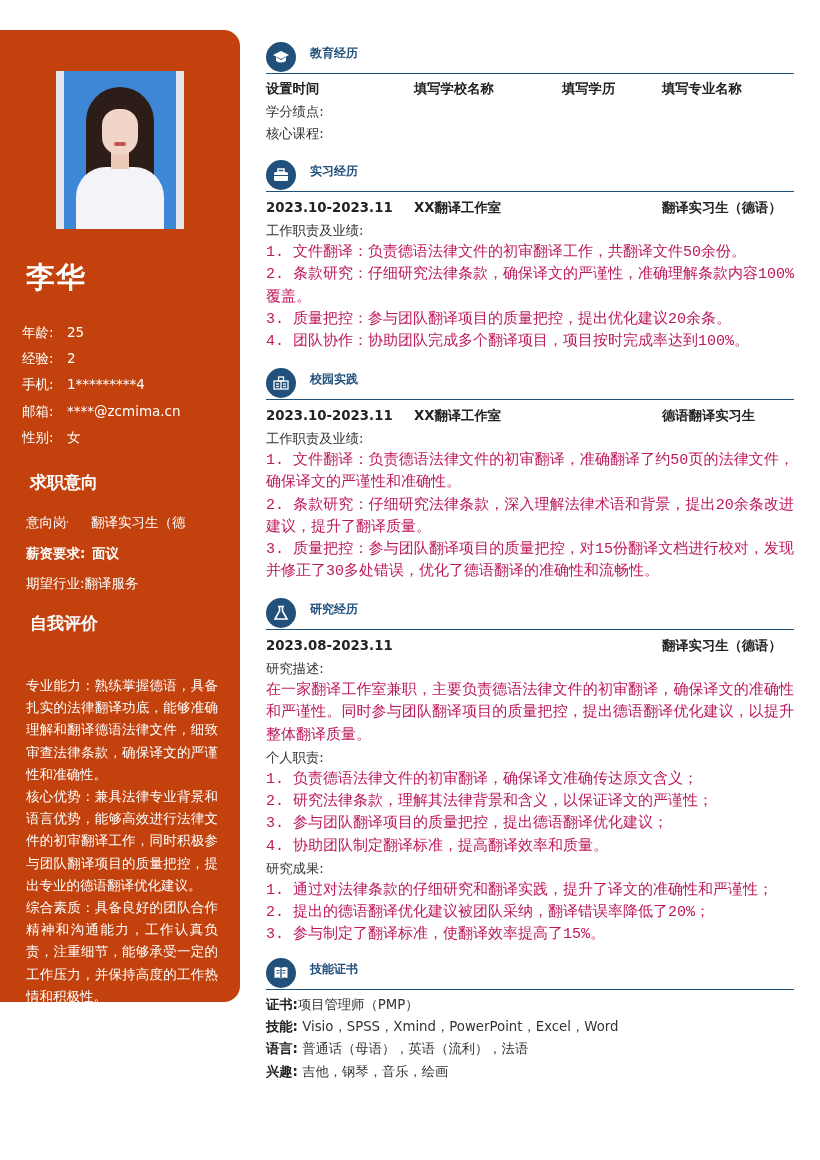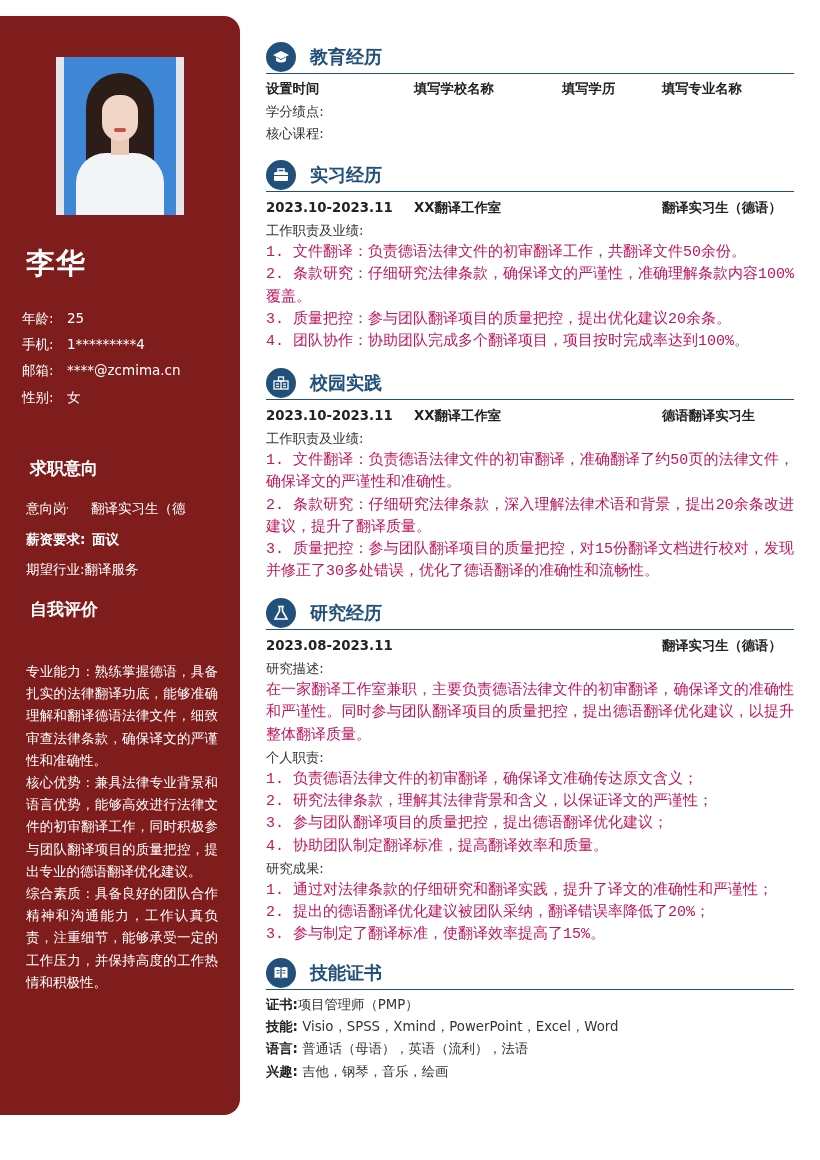--- a/index.html
+++ b/index.html
@@ -1,22 +1,22 @@
 <!DOCTYPE html>
 <html><head>
   <meta charset="utf-8">
   <style>
     * { box-sizing: border-box; margin: 0; padding: 0; }
     html, body { width: 820px; height: 1160px; background: #ffffff; overflow: hidden; }
     body { position: relative; font-family: "DejaVu Sans", "Liberation Sans", sans-serif; color: #333333; }
 
     
     .sidebar {
-      position: absolute; left: 0; top: 16px; width: 240px; height: 1099px;
-      background: #7f1d1d; border-radius: 0 16px 16px 0; color: #ffffff;
+      position: absolute; left: 0; top: 30px; width: 240px; height: 972px;
+      background: #c2410c; border-radius: 0 16px 16px 0; color: #ffffff;
     }
     .photo-frame {
       position: absolute; left: 56px; top: 41px; width: 128px; height: 158px;
       background: #e4e6ea; padding: 0 8px;
     }
     .photo {
       width: 112px; height: 158px; background: #3e86d6; position: relative; overflow: hidden;
     }
     .photo .hair { position: absolute; left: 22px; top: 16px; width: 68px; height: 150px; background: #2c1d18; border-radius: 34px 34px 10px 10px; }
     .photo .face { position: absolute; left: 38px; top: 38px; width: 36px; height: 46px; background: #f1d6c8; border-radius: 18px 18px 20px 20px; }
@@ -42,21 +42,21 @@
     .self-eval { position: absolute; left: 26px; top: 644px; width: 192px; font-size: 13.5px; line-height: 22.2px; text-align: justify; }
 
     
     .main { position: absolute; left: 266px; top: 40px; width: 528px; }
     .section { position: absolute; left: 0; width: 528px; }
     .sec-head { position: relative; height: 34px; border-bottom: 1.5px solid #21507a; }
     .sec-icon {
       position: absolute; left: 0; top: 2px; width: 30px; height: 30px; border-radius: 50%;
       background: #21507a; display: flex; align-items: center; justify-content: center;
     }
-    .sec-title { position: absolute; left: 44px; top: 5px; font-size: 18px; font-weight: bold; color: #21507a; }
+    .sec-title { position: absolute; left: 44px; top: 5px; font-size: 12px; font-weight: bold; color: #21507a; }
 
     .line { font-size: 13.3px; line-height: 22.2px; color: #333333; }
     .para { font-size: 15px; line-height: 22.2px; color: #be185d; text-align: justify; font-family: Liberation Mono, monospace; }
     .hdr { position: relative; height: 24px; line-height: 24px; font-size: 13.3px; font-weight: bold; color: #222222; }
     .hdr span { position: absolute; top: 0; white-space: nowrap; }
     .kv b { font-weight: bold; color: #222222; }
   </style>
 </head>
 <body>
 
@@ -68,20 +68,21 @@
       <div class="neck"></div>
       <div class="face"></div>
       <div class="lips"></div>
     </div>
   </div>
 
   <div class="name">李华</div>
 
   <div class="info">
     <div class="row"><span class="lbl">年龄:</span><span>25</span></div>
+    <div class="row"><span class="lbl">经验:</span><span>2</span></div>
     <div class="row"><span class="lbl">手机:</span><span>1*********4</span></div>
     <div class="row"><span class="lbl">邮箱:</span><span>****@zcmima.cn</span></div>
     <div class="row"><span class="lbl">性别:</span><span>女</span></div>
   </div>
 
   <div class="side-title" style="top:441px;">求职意向</div>
   <div class="intent">
     <div class="row"><span class="lbl clip">意向岗位:</span><span>翻译实习生（德</span></div>
     <div class="row overlap"><span>薪资要求:</span><span class="v">面议</span></div>
     <div class="row"><span>期望行业:</span><span>翻译服务</span></div>

